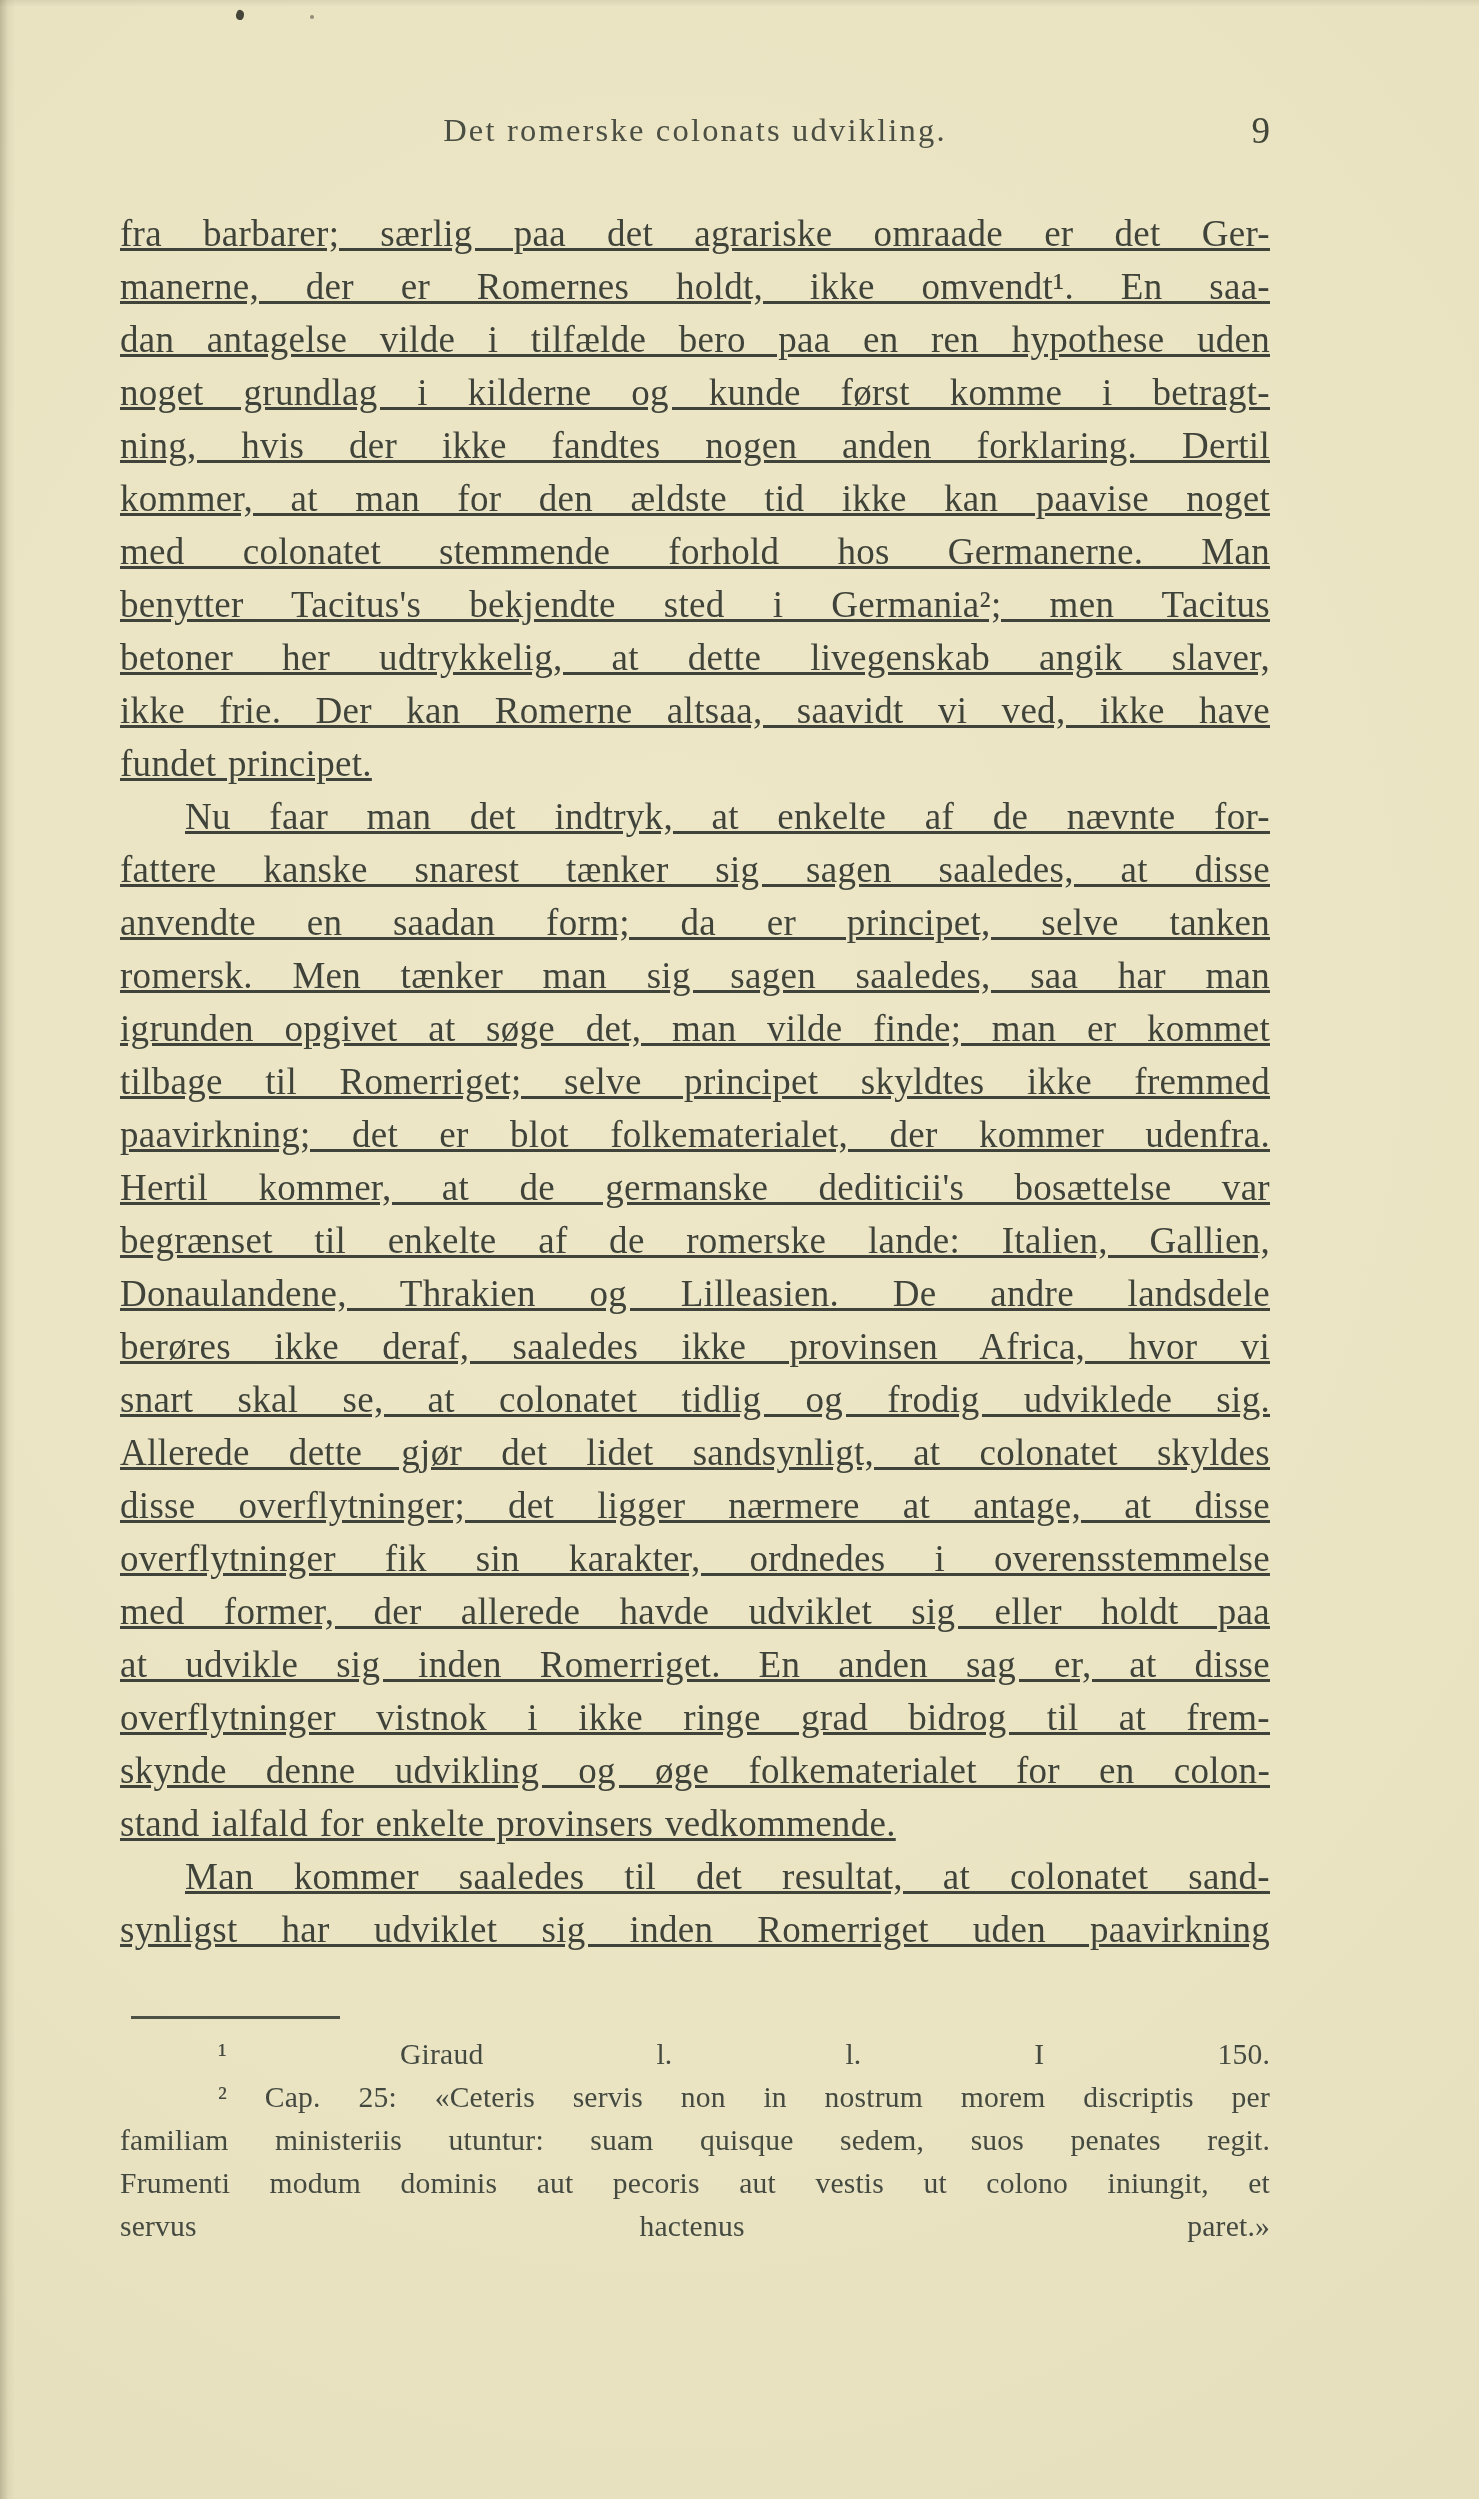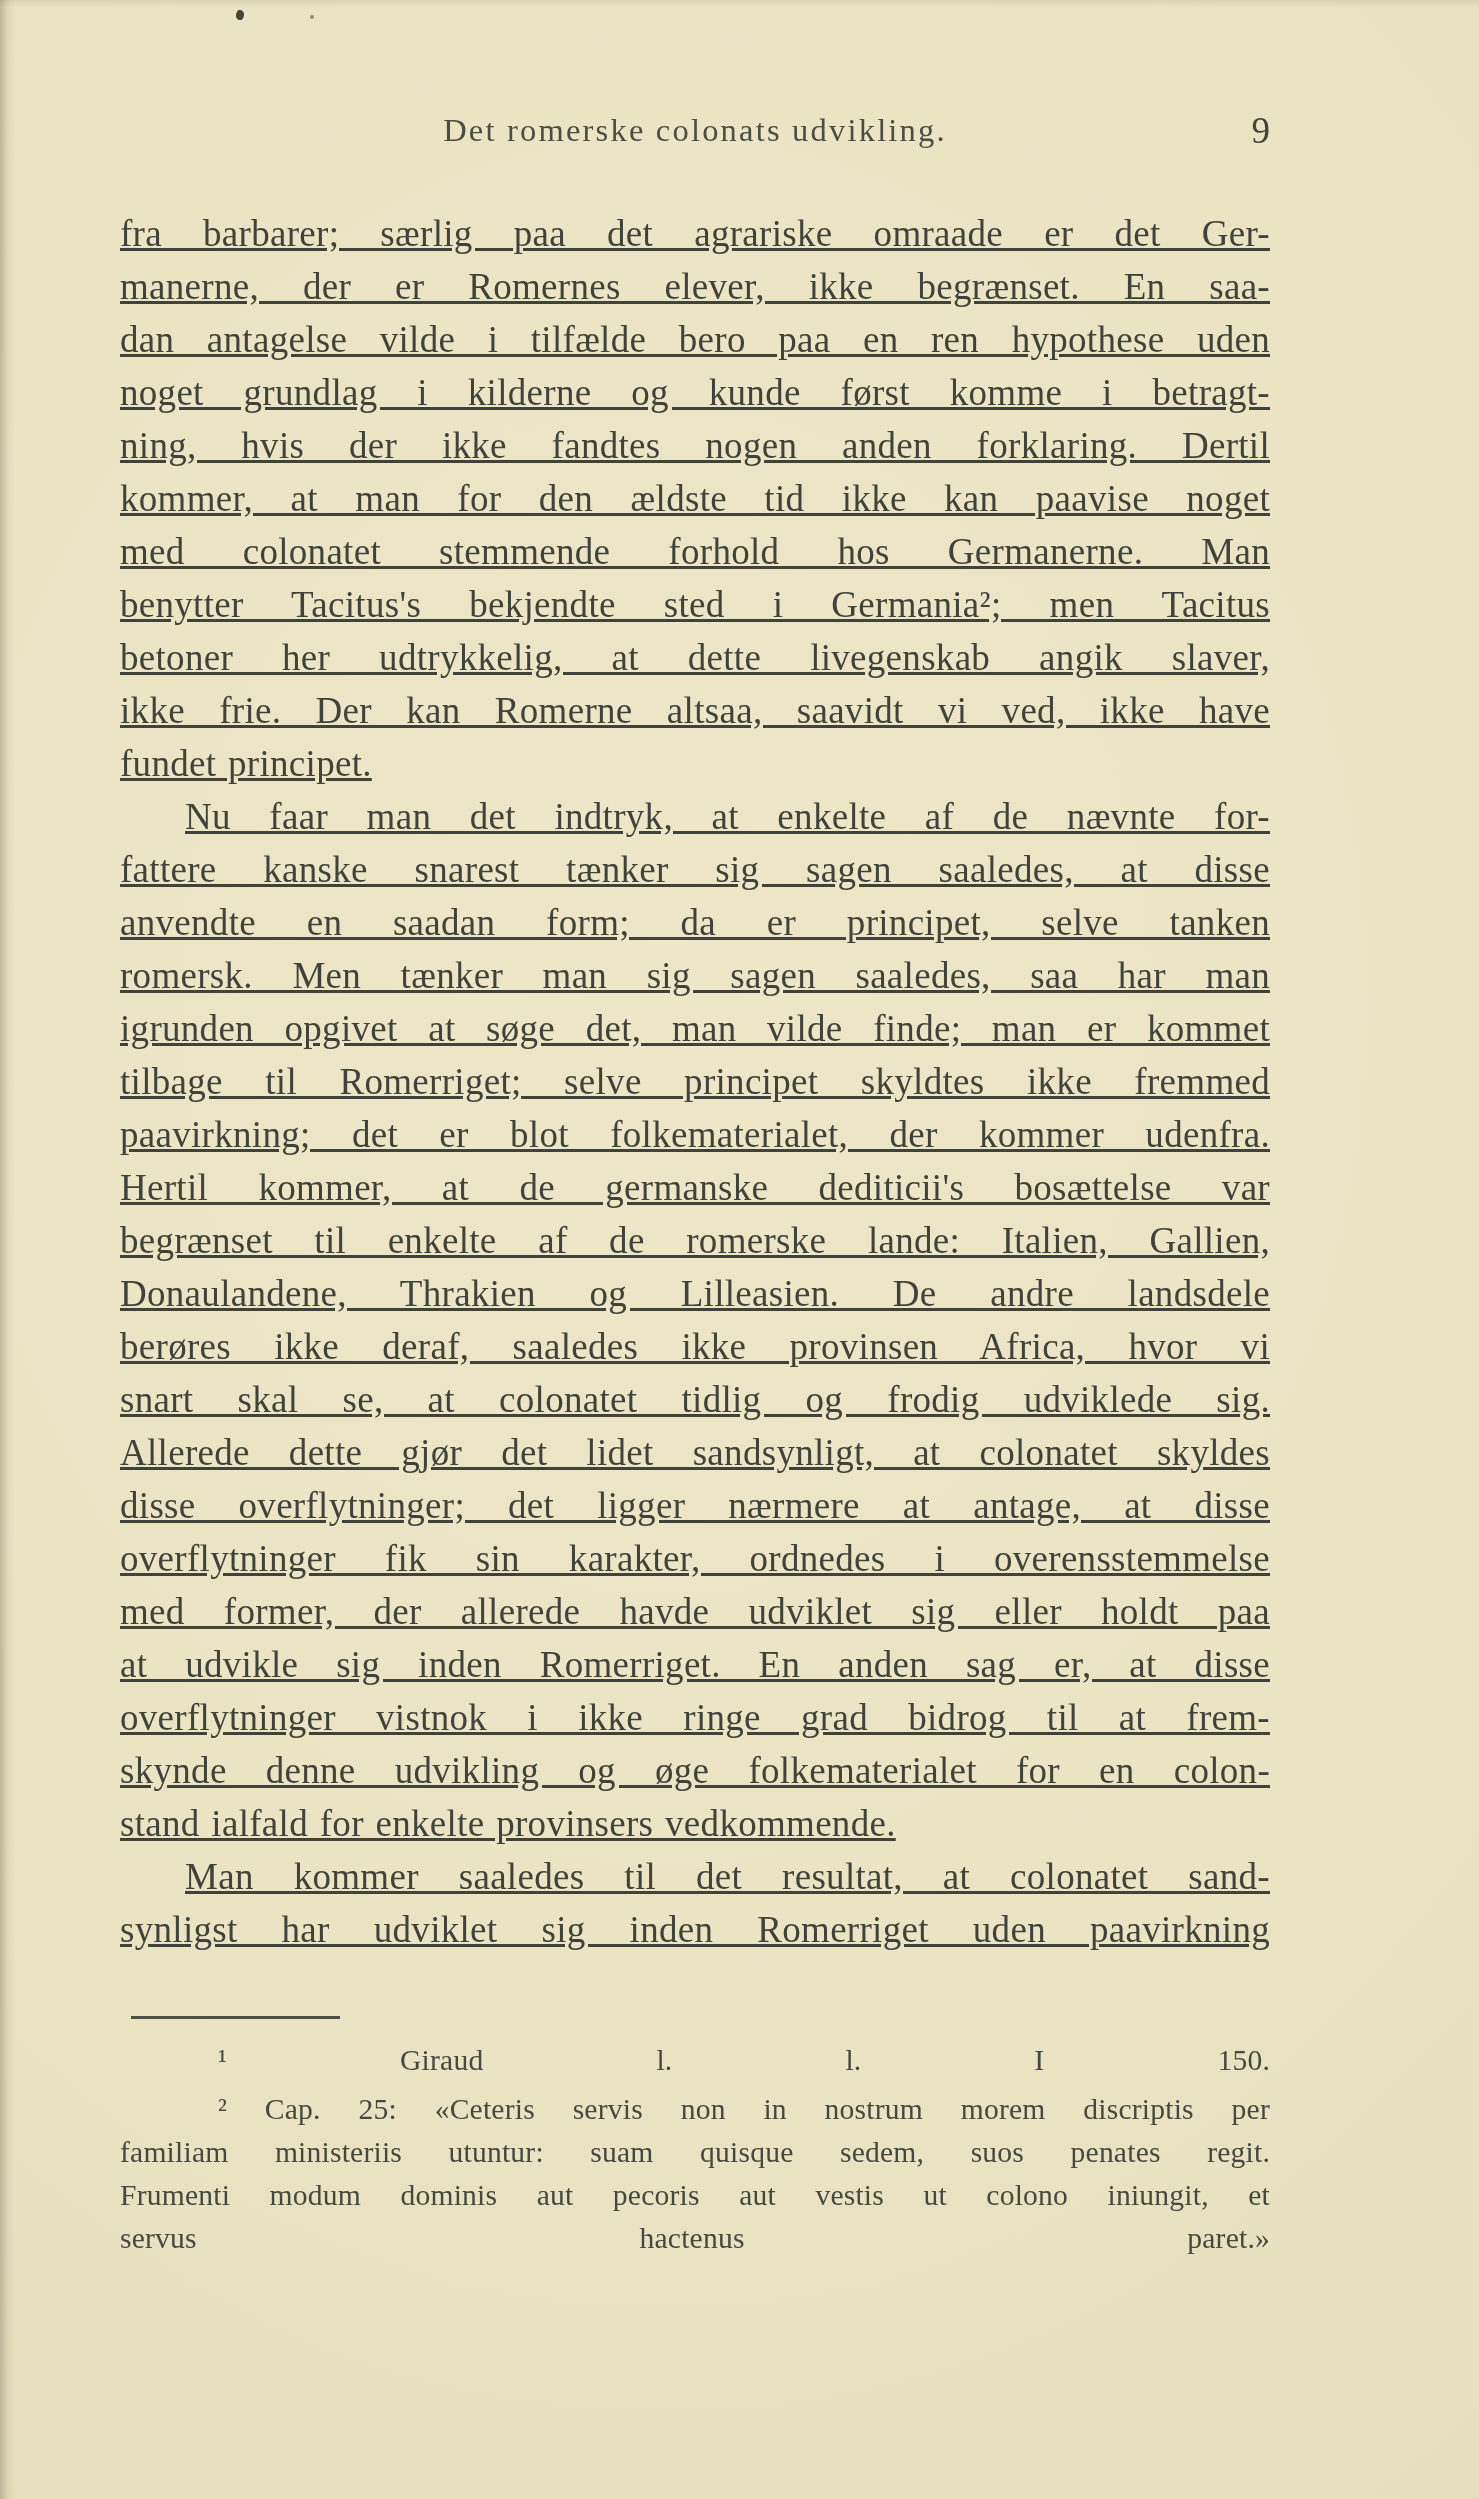--- a/index.html
+++ b/index.html
@@ -49,39 +49,39 @@
   .fn-separator {
     position: absolute; left: 131px; top: 2016px;
     width: 209px; height: 3px; background: #4d5146;
   }
   .footnotes {
     position: absolute; left: 120px; top: 2033px; width: 1150px;
     font-size: 29.6px; line-height: 43px;
     word-spacing: 1.5px; letter-spacing: 0.2px; color: #454a40;
   }
   .footnotes .line { text-align: justify; text-align-last: justify; height: 43px; overflow: hidden; }
-  .footnotes .line.ind { text-indent: 98px; margin-top: 6px; }
+  .footnotes .line.ind { text-indent: 98px; }
 </style>
 </head>
 <body>
 
 <div class="page">
   <div class="edge-left"></div>
   <div class="edge-top"></div>
   <div class="speck s1"></div>
   <div class="speck s2"></div>
 
   <div class="header">
     <span class="running-title">Det romerske colonats udvikling.</span>
     <span class="page-number">9</span>
   </div>
 
   <div class="body-text" id="body-lines">
       <div class="line">fra barbarer; særlig paa det agrariske omraade er det Ger-</div>
-      <div class="line">manerne, der er Romernes elever, ikke begrænset.  En saa-</div>
+      <div class="line">manerne, der er Romernes holdt, ikke omvendt¹.  En saa-</div>
       <div class="line">dan antagelse vilde i tilfælde bero paa en ren hypothese uden</div>
       <div class="line">noget grundlag i kilderne og kunde først komme i betragt-</div>
       <div class="line">ning, hvis der ikke fandtes nogen anden forklaring.  Dertil</div>
       <div class="line">kommer, at man for den ældste tid ikke kan paavise noget</div>
       <div class="line">med colonatet stemmende forhold hos Germanerne.  Man</div>
       <div class="line">benytter Tacitus's bekjendte sted i Germania²; men Tacitus</div>
       <div class="line">betoner her udtrykkelig, at dette livegenskab angik slaver,</div>
       <div class="line">ikke frie. Der kan Romerne altsaa, saavidt vi ved, ikke have</div>
       <div class="line short">fundet principet.</div>
       <div class="line ind">Nu faar man det indtryk, at enkelte af de nævnte for-</div>

